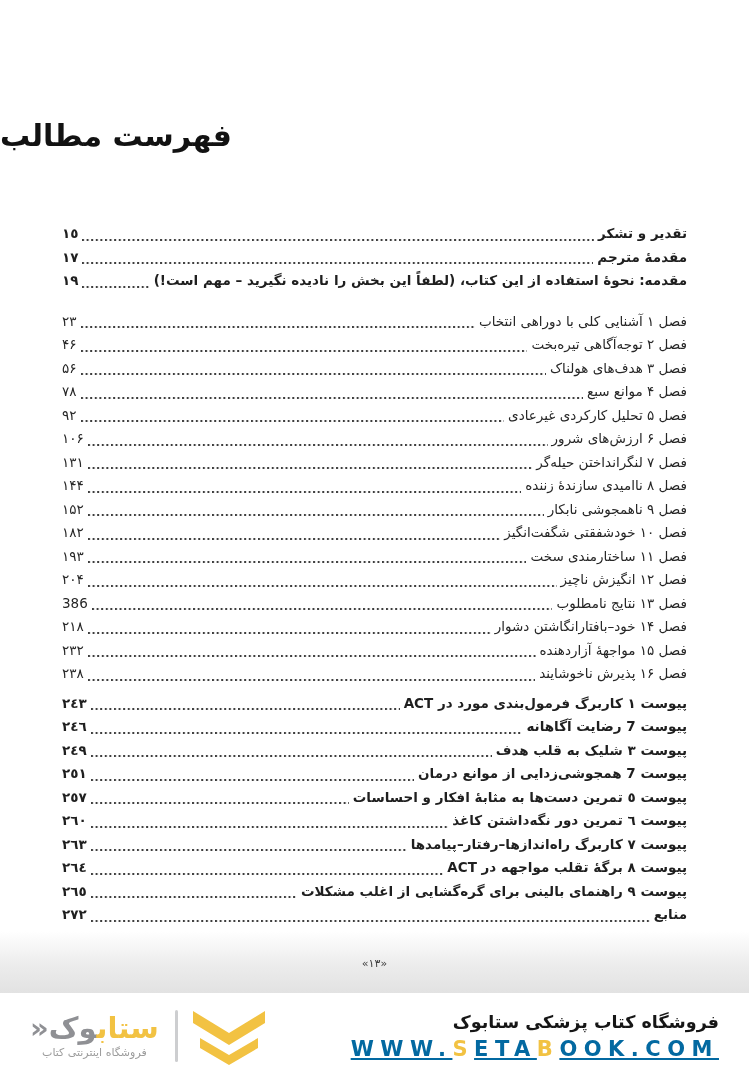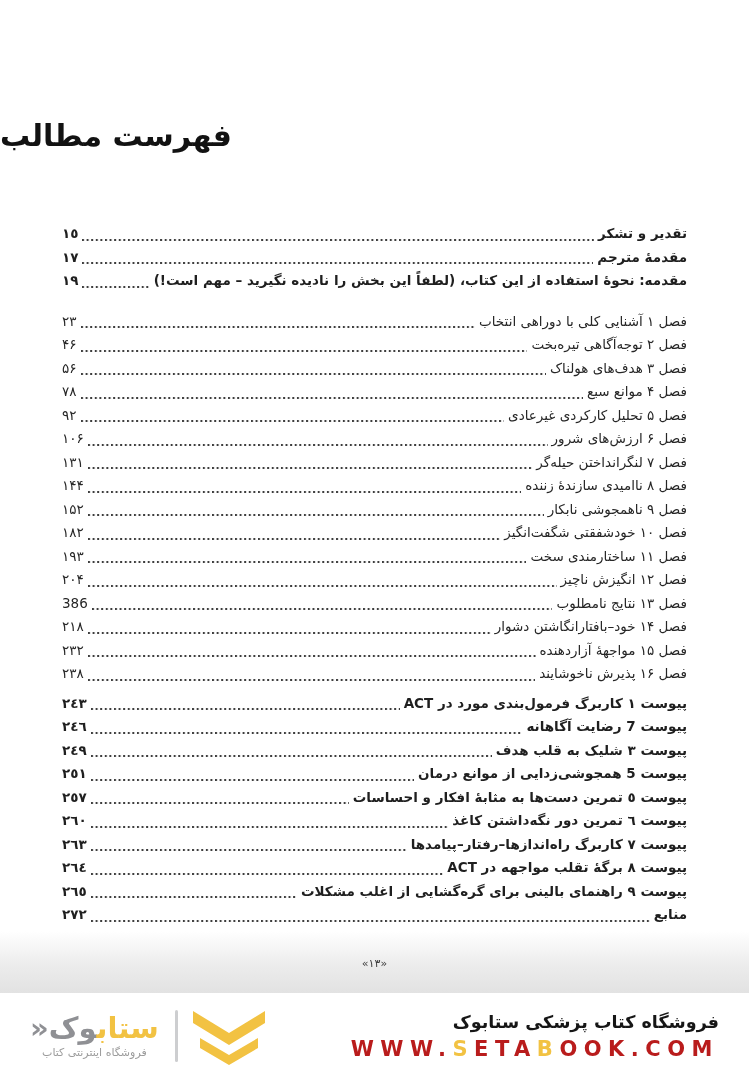--- a/index.html
+++ b/index.html
@@ -59,21 +59,21 @@
   .wordmark{direction:rtl;font-size:29px;font-weight:bold;line-height:30px;text-align:center;}
   .wordmark .wm-yellow{color:#f2c242;}
   .wordmark .wm-gray{color:#8f9094;}
   .tagline{font-size:11px;color:#9c9c9c;text-align:center;margin-top:3px;direction:rtl;}
   .logo-divider{width:3px;height:52px;background:#cdced0;border-radius:2px;margin:0 12px 0 16px;}
   .emblem{display:block;}
 
   .footer-text{text-align:right;}
   .store-name{direction:rtl;font-size:17.5px;font-weight:600;color:#161616;line-height:22px;}
   .site-url{direction:ltr;font-size:21px;font-weight:bold;letter-spacing:6.5px;margin-top:4px;color:#1b1b1b;}
-  .c-dark{color:#b91c1c;}
+  .c-dark{color:#0369a1;text-decoration:underline;}
   .c-yellow{color:#f2c242;}
 </style>
 </head>
 <body>
 
 <div class="sheet">
 
   <h1 class="page-title">فهرست مطالب</h1>
 
   <div class="toc">
@@ -212,21 +212,21 @@
           <span class="num">۲٤٦</span>
         </div>
 
         <div class="row">
           <span class="label">پیوست ۳ شلیک به قلب هدف</span>
           <span class="dots"></span>
           <span class="num">۲٤۹</span>
         </div>
 
         <div class="row">
-          <span class="label">پیوست 5 همجوشی‌زدایی از موانع درمان</span>
+          <span class="label">پیوست 7 همجوشی‌زدایی از موانع درمان</span>
           <span class="dots"></span>
           <span class="num">۲٥۱</span>
         </div>
 
         <div class="row">
           <span class="label">پیوست ٥ تمرین دست‌ها به مثابۀ افکار و احساسات</span>
           <span class="dots"></span>
           <span class="num">۲٥۷</span>
         </div>
 

